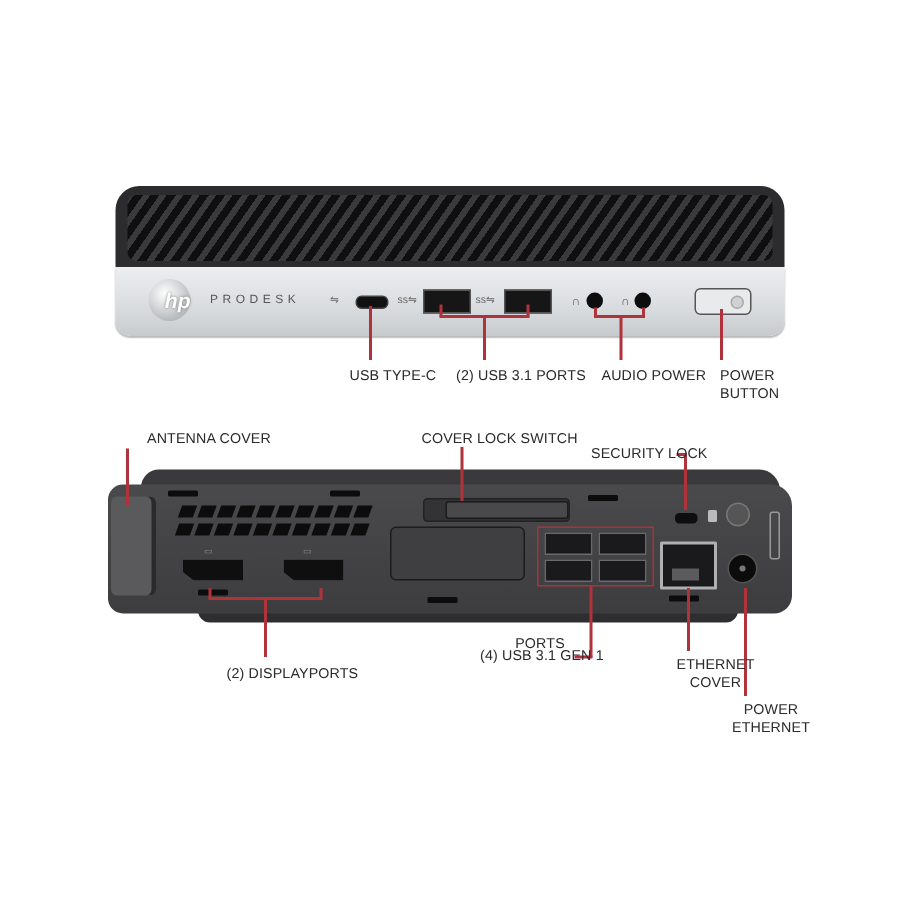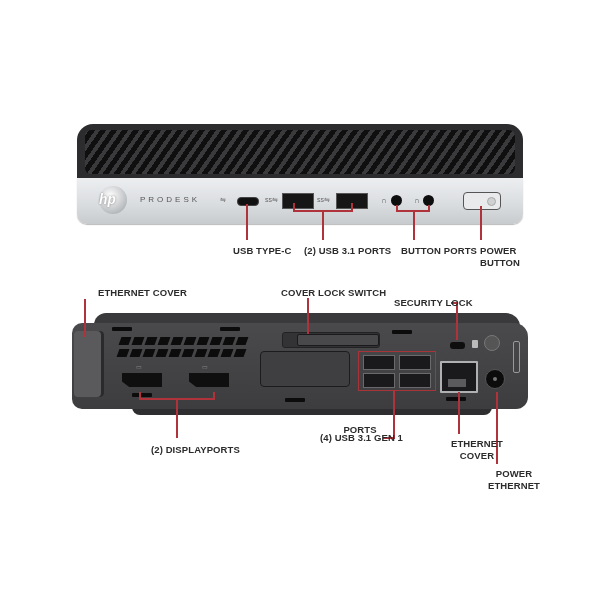--- a/index.html
+++ b/index.html
@@ -1,30 +1,30 @@
 <!DOCTYPE html>
 <html><head>
 <meta charset="utf-8">
 <style>
   html, body { margin:0; padding:0; background:#ffffff; }
   body { width:600px; height:600px; position:relative; overflow:hidden; font-family:"Liberation Sans", sans-serif; }
   .abs { position:absolute; }
-  .label { position:absolute; font-size:9.5px; font-weight:bold; color:#2b2b2b; line-height:12px; white-space:nowrap; letter-spacing:0.1px;padding-left:18px; }
+  .label { position:absolute; font-size:9.5px; font-weight:normal; color:#2b2b2b; line-height:12px; white-space:nowrap; letter-spacing:0.1px;padding-left:18px; }
   .label.center { text-align:center; }
   .ln { position:absolute; background:#b0323a; }
 
   
   .front { left:77px; top:124px; width:446px; height:80px; }
   .front-top { position:absolute; left:0; top:0; width:446px; height:54px; background:#2c2c2e; border-radius:16px 16px 0 0; overflow:hidden; }
   .front-top .grille { position:absolute; left:8px; top:6px; right:8px; bottom:4px;
      background: repeating-linear-gradient(-55deg, #0f0f10 0 5px, #3a3a3d 5px 9px); border-radius:6px; }
   .front-face { position:absolute; left:0; top:54px; width:446px; height:46px;
      background:linear-gradient(#eceef0, #d9dcdf 60%, #c8cbce); border-radius:0 0 10px 10px; box-shadow:0 1px 1px #bbb; }
   .hp-logo { position:absolute; left:22px; top:8px; width:28px; height:28px; border-radius:50%;
-     background:radial-gradient(circle at 40% 35%, #ffffff, #b9bcbf 70%, #9a9da0); color:#fff; font-style:italic; font-weight:bold; font-size:14px; text-align:left; line-height:28px; text-shadow:0 0 2px #777;font-family:Liberation Mono, monospace; }
+     background:radial-gradient(circle at 40% 35%, #ffffff, #b9bcbf 70%, #9a9da0); color:#fff; font-style:italic; font-weight:bold; font-size:14px; text-align:right; line-height:28px; text-shadow:0 0 2px #777; }
   .brand { position:absolute; left:63px; top:17px; font-size:8px; letter-spacing:3px; color:#555; }
   .usb-sym { position:absolute; font-size:7px; color:#666; }
   .usbc { position:absolute; left:160px; top:19px; width:20px; height:7px; background:#111; border-radius:4px; border:1px solid #444; }
   .usba { position:absolute; top:15px; width:30px; height:14px; background:#161616; border:1px solid #555; }
   .jack { position:absolute; top:17px; width:11px; height:11px; background:#0d0d0d; border-radius:50%; }
   .jack-sym { position:absolute; top:18px; font-size:8px; color:#555; }
   .pwr-btn { position:absolute; left:386px; top:14px; width:36px; height:16px; border:1px solid #555; border-radius:4px; background:#e9eaeb; }
   .pwr-btn .dot { position:absolute; right:4px; top:4px; width:7px; height:7px; border-radius:50%; background:#cfd1d3; border:1px solid #aaa; }
 
   
@@ -83,21 +83,21 @@
 <div class="ln" style="left:293px;top:210px;width:60px;height:2px;"></div>
 <div class="ln" style="left:322px;top:210px;width:2px;height:30px;"></div>
 <div class="ln" style="left:396px;top:205px;width:2px;height:6px;"></div>
 <div class="ln" style="left:428px;top:205px;width:2px;height:6px;"></div>
 <div class="ln" style="left:396px;top:210px;width:34px;height:2px;"></div>
 <div class="ln" style="left:413px;top:210px;width:2px;height:30px;"></div>
 <div class="ln" style="left:480px;top:206px;width:2px;height:34px;"></div>
 
 <div class="label" style="left:215px;top:245px;">USB TYPE-C</div>
 <div class="label" style="left:286px;top:245px;">(2) USB 3.1 PORTS</div>
-<div class="label" style="left:383px;top:245px;">BUTTON PORTS</div>
+<div class="label" style="left:383px;top:245px;">AUDIO POWER</div>
 <div class="label" style="left:462px;top:245px;">POWER</div>
 <div class="label" style="left:462px;top:257px;">BUTTON</div>
 
 <div class="abs rear">
   <div class="rear-top"></div>
   <div class="rear-bottom"></div>
   <div class="rear-body"></div>
   <div class="antenna"></div>
   <div class="slot" style="left:40px;top:14px;"></div>
   <div class="slot" style="left:148px;top:14px;"></div>
@@ -157,21 +157,21 @@
 <div class="ln" style="left:456px;top:302px;width:2px;height:38px;"></div>
 <div class="ln" style="left:139px;top:392px;width:2px;height:7px;"></div>
 <div class="ln" style="left:213px;top:392px;width:2px;height:7px;"></div>
 <div class="ln" style="left:139px;top:398px;width:76px;height:2px;"></div>
 <div class="ln" style="left:176px;top:398px;width:2px;height:40px;"></div>
 <div class="ln" style="left:393px;top:390px;width:2px;height:48px;"></div>
 <div class="ln" style="left:383px;top:437px;width:12px;height:2px;"></div>
 <div class="ln" style="left:458px;top:392px;width:2px;height:42px;"></div>
 <div class="ln" style="left:496px;top:392px;width:2px;height:72px;"></div>
 
-<div class="label" style="left:80px;top:287px;">ETHERNET COVER</div>
+<div class="label" style="left:80px;top:287px;">ANTENNA COVER</div>
 <div class="label" style="left:263px;top:287px;">COVER LOCK SWITCH</div>
 <div class="label" style="left:376px;top:297px;">SECURITY LOCK</div>
 <div class="label" style="left:133px;top:444px;">(2) DISPLAYPORTS</div>
 <div class="label center" style="left:302px;top:432px;width:80px;">(4) USB 3.1 GEN 1</div>
 <div class="label center" style="left:302px;top:424px;width:80px;">PORTS</div>
 <div class="label center" style="left:426px;top:438px;width:66px;">ETHERNET</div>
 <div class="label center" style="left:426px;top:450px;width:66px;">COVER</div>
 <div class="label center" style="left:458px;top:468px;width:76px;">POWER</div>
 <div class="label center" style="left:458px;top:480px;width:76px;">ETHERNET</div>
 

